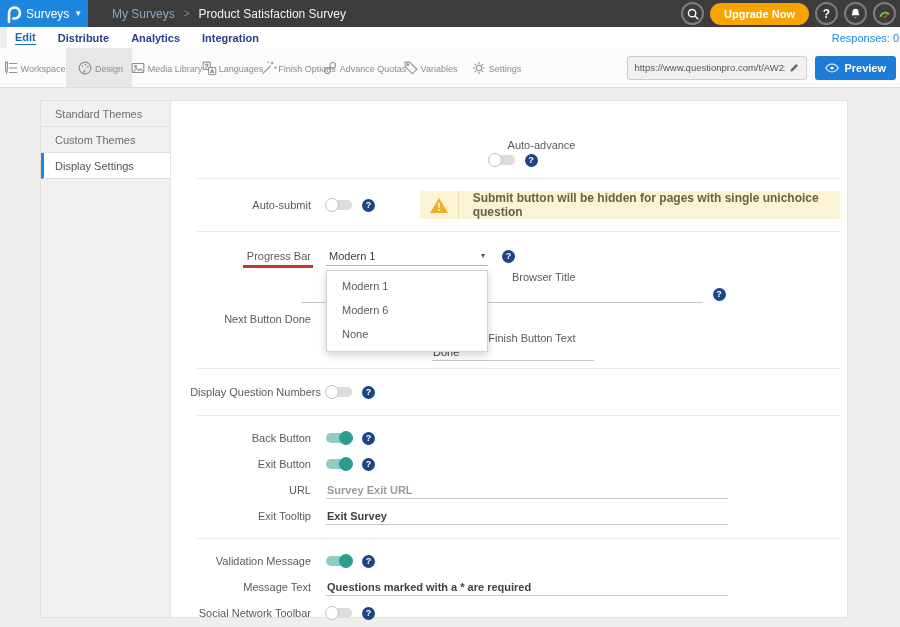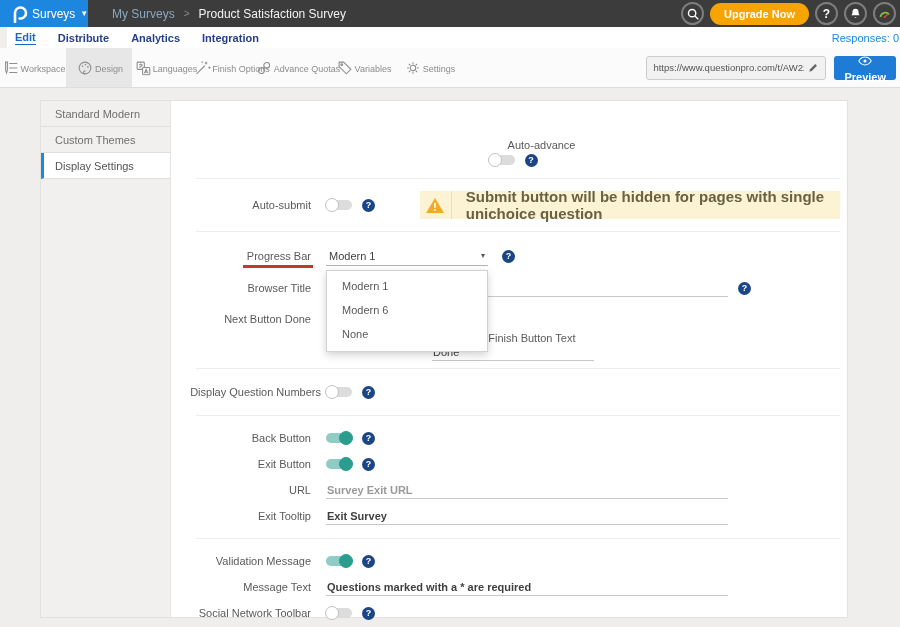--- a/index.html
+++ b/index.html
@@ -5,21 +5,21 @@
   * { margin:0; padding:0; box-sizing:border-box; }
   body {
     width:900px; height:627px; overflow:hidden;
     font-family:"Liberation Sans", sans-serif;
     background:#efeeed; position:relative;
   }
   
   .header { position:absolute; top:0; left:0; width:900px; height:27px;
     background:#3c3c3c; display:flex; align-items:center; }
   .brand { width:88px; height:27px; background:#1d87e0; display:flex;
-    align-items:center; padding:0 12px; cursor:pointer; }
+    align-items:center; padding:0 6px; cursor:pointer; }
   .logo-box { width:18px; height:18px; display:flex; align-items:center; justify-content:center; }
   .brand-label { color:#fff; font-size:12px; margin-left:4px; }
   .brand-caret { color:#fff; font-size:8px; margin-left:5px; }
   .crumbs { display:flex; align-items:center; margin-left:24px; font-size:12px; }
   .crumb-parent { color:#8ba8c0; cursor:pointer; }
   .crumb-sep { color:#8a8a8a; margin:0 9px; font-size:10px; }
   .crumb-current { color:#f2f2f2; }
   .header-right { margin-left:auto; display:flex; align-items:center; gap:6px; padding-right:4px; }
   .circ { width:23px; height:23px; border:2px solid #7d7d7d; border-radius:50%;
     display:flex; align-items:center; justify-content:center; cursor:pointer;
@@ -39,22 +39,22 @@
     justify-content:center; cursor:pointer; }
   .titem.active { background:#e8e7e7; }
   .ticon { height:18px; display:flex; align-items:center; }
   .ticon svg { stroke:#8f8f8f; fill:none; stroke-width:1.2; }
   .tlabel { font-size:9px; color:#8c8c8c; margin-top:2px; white-space:nowrap; }
   .toolbar-right { margin-left:auto; display:flex; align-items:center; gap:8px; padding-right:4px; }
   .url-box { width:180px; height:24px; background:#f1f1f1; border:1px solid #ccc; border-radius:3px;
     display:flex; align-items:center; padding:0 6px; cursor:text; }
   .url-text { font-size:9.5px; color:#555; white-space:nowrap; overflow:hidden; flex:1; }
   .url-pencil { margin-left:4px; cursor:pointer; flex:0 0 auto; display:flex; }
-  .preview-btn { background:#1e7cd7; border:none; border-radius:3px; height:24px; padding:0 10px;
-    color:#fff; font-size:11px; font-weight:bold; display:flex; align-items:center; gap:5px; cursor:pointer;flex-direction:column; }
+  .preview-btn { background:#1e7cd7; border:none; border-radius:3px; height:24px; padding:12px 10px;
+    color:#fff; font-size:11px; font-weight:bold; display:flex; align-items:center; gap:5px; cursor:pointer; }
   
   .card { position:absolute; top:100px; left:40px; width:808px; height:518px;
     background:#fff; border:1px solid #e2e1e0; display:flex; }
   .side { width:130px; background:#f1f0ef; border-right:1px solid #e5e4e3; flex:0 0 auto; }
   .side-item { height:26px; display:flex; align-items:center; padding-left:14px;
     font-size:11px; color:#6f6f6f; border-bottom:1px solid #e0dfde; cursor:pointer; }
   .side-item.active { background:#fff; border-left:3px solid #1b87e6; padding-left:11px; color:#555; }
   .main { flex:1; padding-top:18px; position:relative; }
   .frow { display:flex; align-items:center; padding-right:18px; }
   .flabel { width:140px; flex:0 0 auto; text-align:right; font-size:11px; color:#5a5a5a; }
@@ -68,21 +68,21 @@
   .toggle.on { background:#8fccc4; }
   .toggle.on .knob { left:auto; right:-1px; background:#2a9d8f; border-color:#2a9d8f; }
   .help { width:13px; height:13px; border-radius:50%; background:#1c4587; color:#fff;
     font-size:9px; font-weight:bold; display:flex; align-items:center; justify-content:center;
     margin-left:10px; cursor:pointer; flex:0 0 auto; }
   
   .warn { margin-left:45px; height:28px; background:#fcf3d4; display:flex; align-items:center;
     width:420px; }
   .warn-icon { width:42px; display:flex; align-items:center; justify-content:center;
     border-right:1px solid #eadfb4; align-self:stretch; }
-  .warn-text { font-size:15px; font-weight:bold; color:#6a6145; padding-left:14px; }
+  .warn-text { font-size:12px; font-weight:bold; color:#6a6145; padding-left:14px; }
   
   .uinput { border:none; border-bottom:1px solid #c9c9c9; background:transparent; outline:none;
     font-size:11px; color:#3f3f3f; padding:2px 1px; font-family:"Liberation Sans", sans-serif; }
   .uinput::placeholder { color:#9a9a9a; }
   .w-wide { width:402px;font-weight:bold; }
   .w-narrow { width:162px; }
   
   .sel-wrap { position:relative; width:162px; }
   .sel { display:flex; align-items:center; justify-content:space-between;
     border-bottom:1px solid #b3b3b3; padding:3px 3px; cursor:pointer; }
@@ -160,20 +160,30 @@
     <span class="ticon">
       <svg width="20" height="18" viewBox="0 0 20 20">
           <circle cx="10" cy="10" r="6.5"></circle>
           <circle cx="7.3" cy="8" r="0.9" fill="#8f8f8f" stroke="none"></circle>
           <circle cx="10.5" cy="6.3" r="0.9" fill="#8f8f8f" stroke="none"></circle>
           <circle cx="13.2" cy="8.8" r="0.9" fill="#8f8f8f" stroke="none"></circle>
           <path d="M10.2 16.4c-2.4 0-2.6-3.2.3-3.2"></path>
         </svg>
     </span>
     <span class="tlabel">Design</span>
+  </div>
+  <div class="titem">
+    <span class="ticon">
+      <svg width="20" height="18" viewBox="0 0 20 20">
+          <rect x="3.5" y="5" width="13" height="10" rx="1"></rect>
+          <circle cx="7.3" cy="8.3" r="1"></circle>
+          <path d="M5 14l3.5-3.5 2.4 2.4 2.1-2.1 2.2 3"></path>
+        </svg>
+    </span>
+    <span class="tlabel">Media Library</span>
   </div>
   <div class="titem">
     <span class="ticon">
       <svg width="20" height="18" viewBox="0 0 20 20">
           <rect x="3.5" y="3.5" width="8" height="8" rx="1"></rect>
           <path d="M5.5 6.3h4M7.5 5v1.3M6 9.5c1.5-.6 2.8-1.8 3-3"></path>
           <rect x="9.5" y="9.5" width="8" height="8" rx="1" fill="#fbfbfb"></rect>
           <path d="M11.5 16l2-4.5 2 4.5M12.2 14.6h2.6"></path>
         </svg>
     </span>
@@ -236,21 +246,21 @@
       </span>
       <span>Preview</span>
     </button>
   </div>
 </div>
 
 <div class="card">
 
   <div class="side">
     <div class="side-item">
-      <span>Standard Modern</span>
+      <span>Standard Themes</span>
     </div>
     <div class="side-item">
       <span>Custom Themes</span>
     </div>
     <div class="side-item active">
       <span>Display Settings</span>
     </div>
   </div>
 
   <div class="main">
@@ -303,21 +313,21 @@
           <div class="dd-panel">
             <div class="dd-item">Modern 1</div>
             <div class="dd-item">Modern 6</div>
             <div class="dd-item">None</div>
           </div>
         </div>
         <span class="help" style="margin-left:14px;">?</span>
       </div>
     </div>
 
-    <div class="frow" style="height:34px;">
+    <div class="frow" style="height:34px;flex-direction:column;">
       <div class="flabel">Browser Title</div>
       <div class="fctrl">
         <input class="uinput w-wide" type="text" value="" style="">
         <span class="help">?</span>
       </div>
     </div>
 
     <div class="frow" style="height:27px;">
       <div class="flabel">Next Button Done</div>
       <div class="fctrl">

